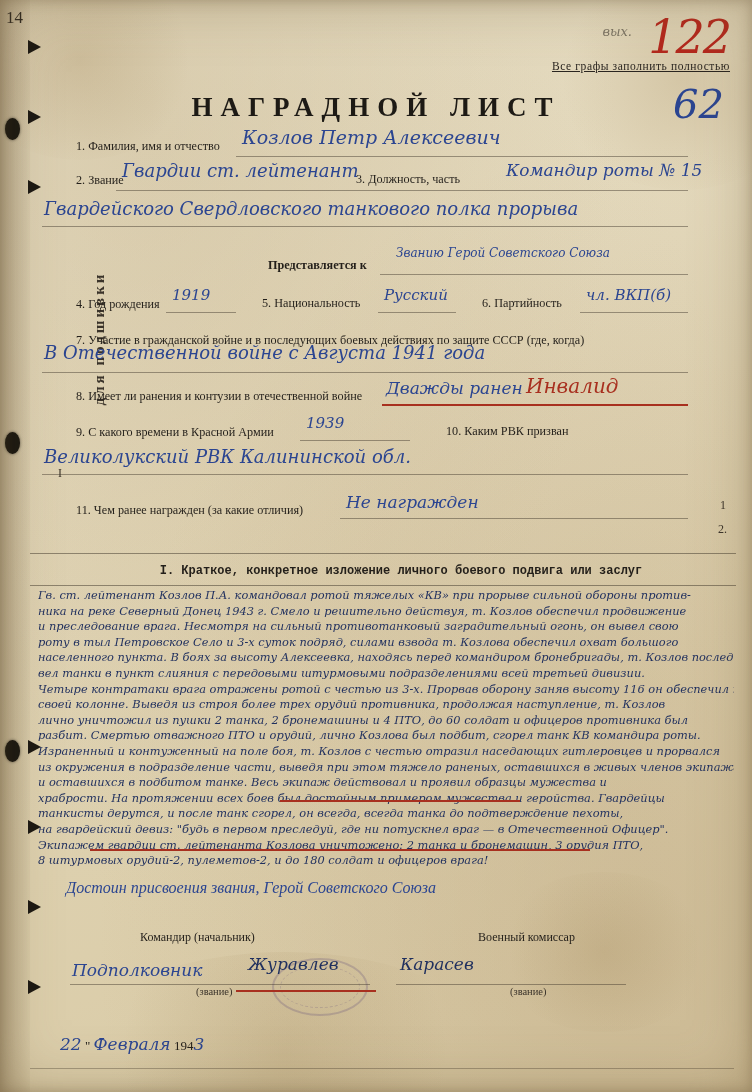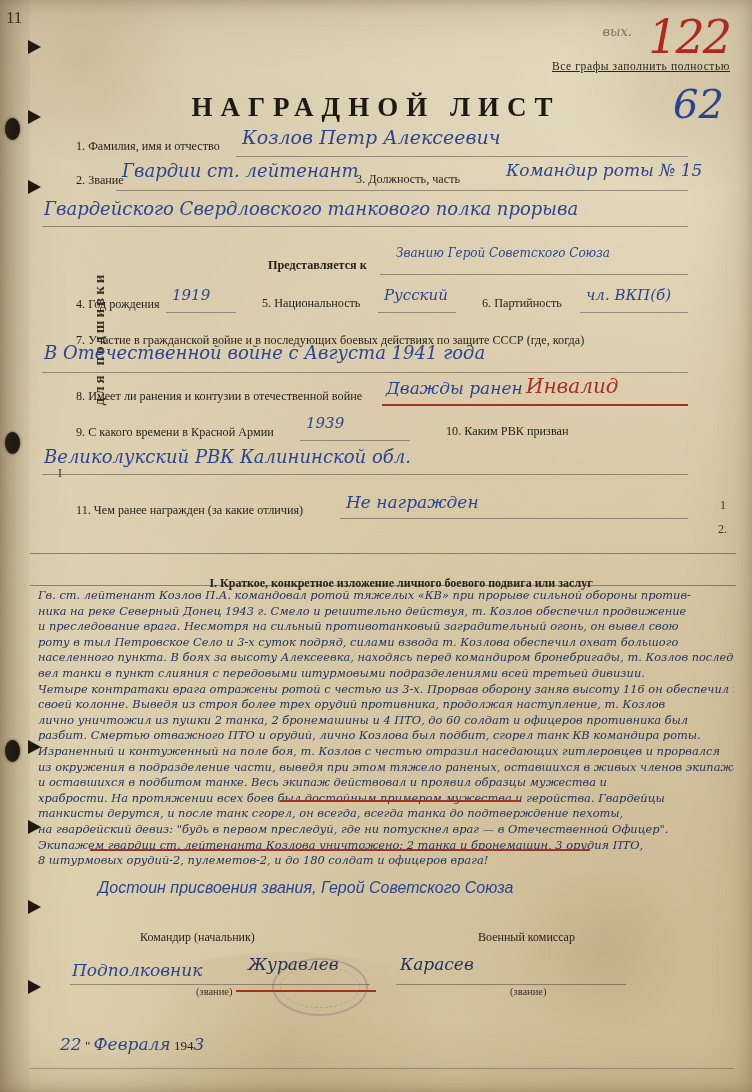--- a/index.html
+++ b/index.html
@@ -57,30 +57,30 @@
 
   .body{position:absolute;left:56px;right:24px;top:136px;}
   .row{position:relative;min-height:26px;margin-bottom:4px;}
   .lbl{font-size:12.2px;font-family:"Liberation Serif",serif;color:#231f1a;white-space:nowrap;margin-left:20px;}
   .fill{position:absolute;font-family:"DejaVu Serif",serif;font-style:italic;font-size:17px;color:#2b4591;}
   .fillsm{font-size:15px;}
   .rule{position:absolute;height:0;border-bottom:1px solid rgba(60,52,40,0.45);}
   .redline{position:absolute;height:0;border-bottom:2px solid #a8301f;}
 
   .sectionHead{position:absolute;left:110px;right:60px;top:564px;text-align:center;
-    font-size:12px;font-family:Liberation Serif, serif;color:#231f1a;font-weight:700;margin-top:12px;}
+    font-size:12px;font-family:Liberation Mono, monospace;color:#231f1a;font-weight:700;}
   .sectionRule{position:absolute;left:30px;right:16px;top:553px;border-bottom:1px solid rgba(60,52,40,0.5);}
   .sectionRule2{position:absolute;left:30px;right:16px;top:585px;border-bottom:1px solid rgba(60,52,40,0.5);}
 
   .narrative{position:absolute;left:38px;right:18px;top:588px;}
   .nline{font-family:"DejaVu Serif",serif;font-style:italic;font-size:11.4px;line-height:15.6px;
     color:#2c4a92;white-space:nowrap;overflow:hidden;}
   .nline.ink{color:#1f2f5e;}
-  .concl{font-family:Liberation Sans, sans-serif;font-style:italic;font-size:16px;color:#2b4591;
-    margin-top:10px;margin-left:60px;}
+  .concl{font-family:Liberation Serif, serif;font-style:italic;font-size:16px;color:#2b4591;
+    margin-top:10px;margin-left:28px;}
   .underRed{position:absolute;border-bottom:2px solid #a8301f;height:0;}
 
   .sigArea{position:absolute;left:0;right:0;top:930px;}
   .sigLeftLbl{position:absolute;left:140px;top:0;font-size:12px;}
   .sigRightLbl{position:absolute;left:478px;top:0;font-size:12px;}
   .sigSub{position:absolute;font-size:10.5px;color:#3a332a;}
   .sigHand{position:absolute;font-family:"DejaVu Serif",serif;font-style:italic;font-size:17px;}
   .stamp{position:absolute;left:272px;top:28px;width:92px;height:54px;border:2px solid rgba(90,70,120,0.45);
     border-radius:50%;opacity:.55;}
   .stamp:after{content:"";position:absolute;left:6px;top:6px;right:6px;bottom:6px;border:1px dashed rgba(90,70,120,0.4);border-radius:50%;}
@@ -107,21 +107,21 @@
     <div class="hole" style="top:740px"></div>
     <div class="tri" style="top:40px"></div>
     <div class="tri" style="top:110px"></div>
     <div class="tri" style="top:180px"></div>
     <div class="tri" style="top:740px"></div>
     <div class="tri" style="top:820px"></div>
     <div class="tri" style="top:900px"></div>
     <div class="tri" style="top:980px"></div>
   </div>
 
-  <div class="cornerNum">11</div>
+  <div class="cornerNum">14</div>
   <div class="vertText">для подшивки</div>
 
   <div class="smudge">вых.</div>
   <div class="topRight">
     <div class="numBig">122</div>
   </div>
   <div class="allColumns">Все графы заполнить полностью</div>
   <div class="num75">62</div>
 
   <div class="title">НАГРАДНОЙ ЛИСТ</div>

